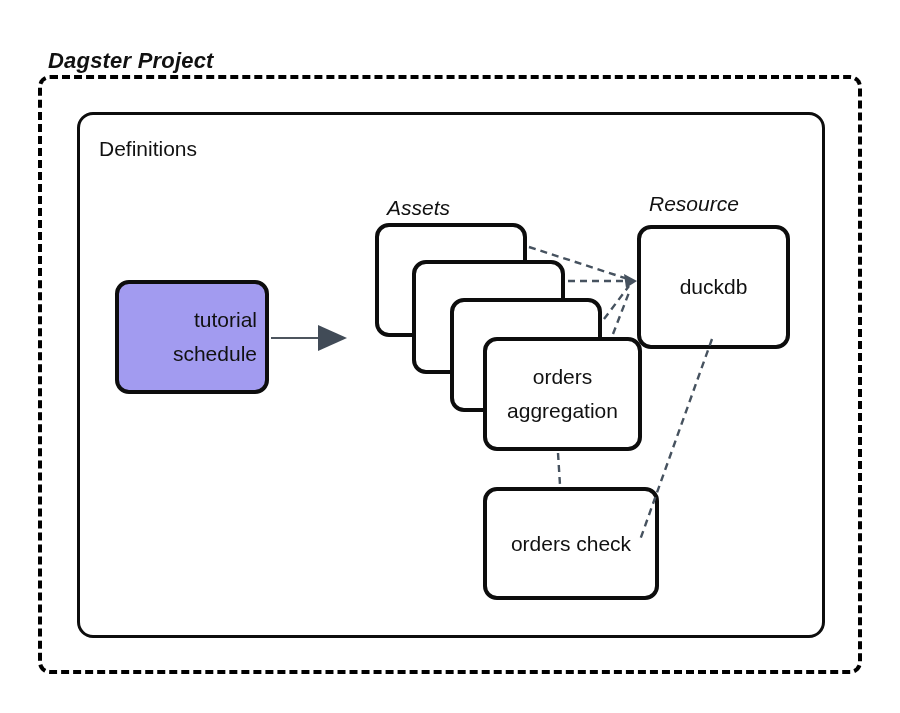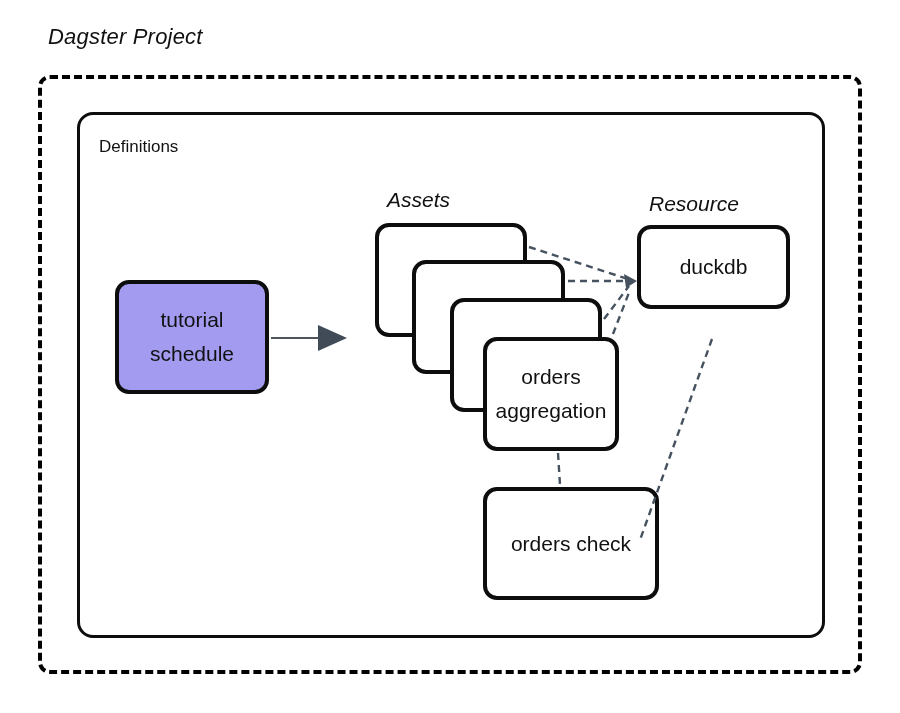--- a/index.html
+++ b/index.html
@@ -16,67 +16,68 @@
     font-family:"Liberation Sans","DejaVu Sans",sans-serif;
     color:var(--text);
   }
   .canvas{
     position:relative;
     width:900px;height:713px;
     background:#ffffff;
     overflow:hidden;
   }
   .diagram-title{
-    position:absolute;left:48px;top:24px;
-    font-size:22px;font-style:italic;font-weight:400;
+    position:absolute;left:48px;top:48px;
+    font-size:22px;font-style:italic;font-weight:700;
     letter-spacing:.2px;
   }
   .outer-box{
     position:absolute;left:38px;top:75px;width:824px;height:599px;
     border:4px dashed var(--outer_border);
     border-radius:12px;
   }
   .inner-box{
     position:absolute;left:77px;top:112px;width:748px;height:526px;
     border:3px solid #0d0d0d;
     border-radius:16px;
     background:#ffffff;
   }
   .section-label{
     position:absolute;
     font-size:21px;font-style:italic;font-weight:500;
     line-height:35px;
   }
   .lbl-definitions{
     position:absolute;left:99px;top:137px;
-    font-size:17px;font-weight:400;font-style:normal;
+    font-size:21px;font-weight:400;font-style:normal;
   }
   .lbl-schedule{left:126px;top:242px;}
-  .lbl-assets{left:387px;top:182px;}
+  .lbl-assets{left:387px;top:190px;}
   .lbl-resource{left:649px;top:186px;}
   .lbl-asset-check{left:401px;top:461px;width:90px;}
   .node{
     position:absolute;
     border:4px solid var(--node_border);
     border-radius:14px;
     background:#ffffff;
     display:flex;align-items:center;justify-content:center;
     text-align:center;
     font-size:21px;line-height:34px;
     padding:4px 8px;
   }
   .node-schedule{
     left:115px;top:280px;width:154px;height:114px;
     background:var(--schedule_fill);
+    text-align:right;
   }
   .asset-stack-1{left:375px;top:223px;width:152px;height:114px;}
   .asset-stack-2{left:412px;top:260px;width:153px;height:114px;}
   .asset-stack-3{left:450px;top:298px;width:152px;height:114px;}
-  .node-aggregation{left:483px;top:337px;width:136px;height:114px;}
-  .node-duckdb{left:637px;top:225px;width:153px;height:84px;}
+  .node-aggregation{left:483px;top:337px;width:159px;height:114px;}
+  .node-duckdb{left:637px;top:225px;width:153px;height:124px;}
   .node-check{left:483px;top:487px;width:176px;height:113px;}
   svg.overlay{
     position:absolute;left:0;top:0;width:900px;height:713px;
     pointer-events:none;
   }
   .dash{
     stroke:var(--connector);
     stroke-width:2.4;
     stroke-dasharray:7 5;
     fill:none;

